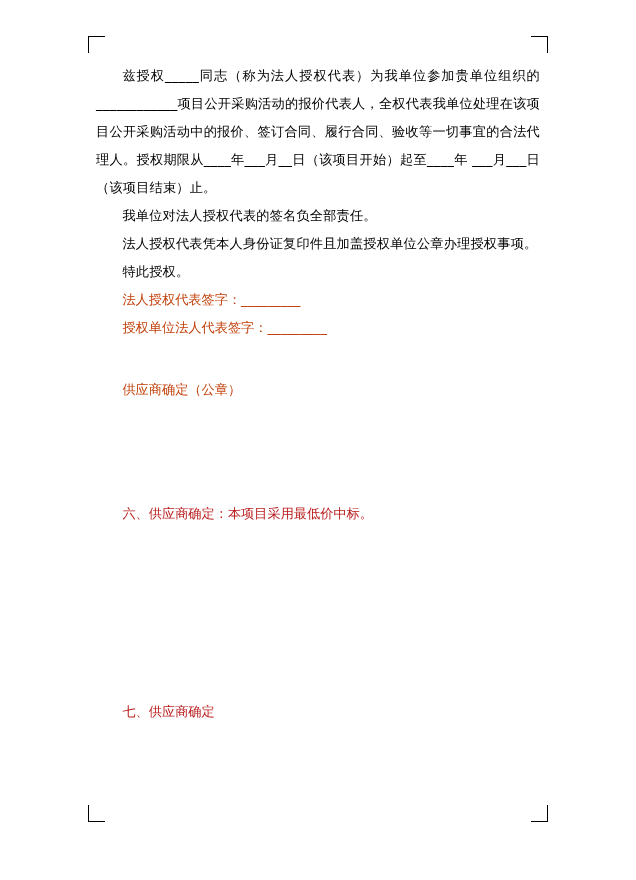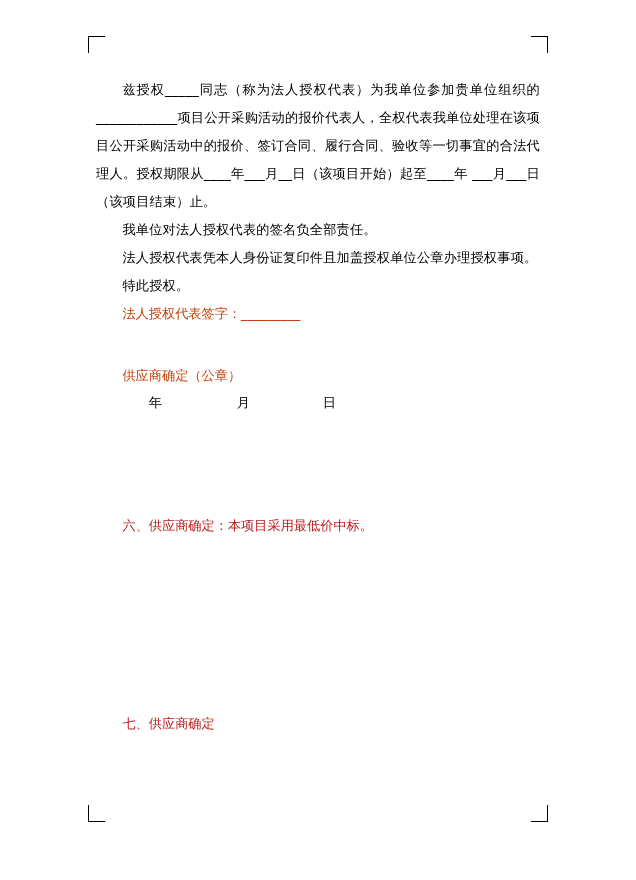--- a/index.html
+++ b/index.html
@@ -27,21 +27,21 @@
     width: 16px;
     height: 16px;
   }
   .crop.tl { top: 36px; left: 88px; border-left: 1px solid #000; border-top: 1px solid #000; }
   .crop.tr { top: 36px; right: 88px; border-right: 1px solid #000; border-top: 1px solid #000; }
   .crop.bl { bottom: 58px; left: 88px; border-left: 1px solid #000; border-bottom: 1px solid #000; }
   .crop.br { bottom: 58px; right: 88px; border-right: 1px solid #000; border-bottom: 1px solid #000; }
 
   .content {
     position: absolute;
-    top: 76px;
+    top: 62px;
     left: 96px;
     width: 444px;
   }
 
   .para {
     font-size: 13.2px;
     line-height: 28px;
     color: #000;
     text-align: justify;
     margin: 0;
@@ -91,32 +91,26 @@
     <p class="para indent">兹授权_____同志（称为法人授权代表）为我单位参加贵单位组织的____________项目公开采购活动的报价代表人，全权代表我单位处理在该项目公开采购活动中的报价、签订合同、履行合同、验收等一切事宜的合法代理人。授权期限从____年___月__日（该项目开始）起至____年 ___月___日（该项目结束）止。</p>
 
     <p class="para indent">我单位对法人授权代表的签名负全部责任。</p>
 
     <p class="para indent">法人授权代表凭本人身份证复印件且加盖授权单位公章办理授权事项。</p>
 
 
     <p class="para indent">特此授权。</p>
 
     <div class="sig-line">法人授权代表签字：_________</div>
+    <div class="sig-line">授权单位法人代表签字：_________</div>
 
     <div class="spacer-md"></div>
 
     <div class="sig-line">供应商确定（公章）</div>
 
-    <div class="date-row">
-      <span>年</span>
-      <span class="date-gap-1"></span>
-      <span>月</span>
-      <span class="date-gap-2"></span>
-      <span>日</span>
-    </div>
 
     <div class="spacer-lg"></div>
 
     <div class="section-head">六、供应商确定：本项目采用最低价中标。</div>
 
     <div class="spacer-xl"></div>
 
     <div class="section-head">七、供应商确定</div>
 
   </div>

